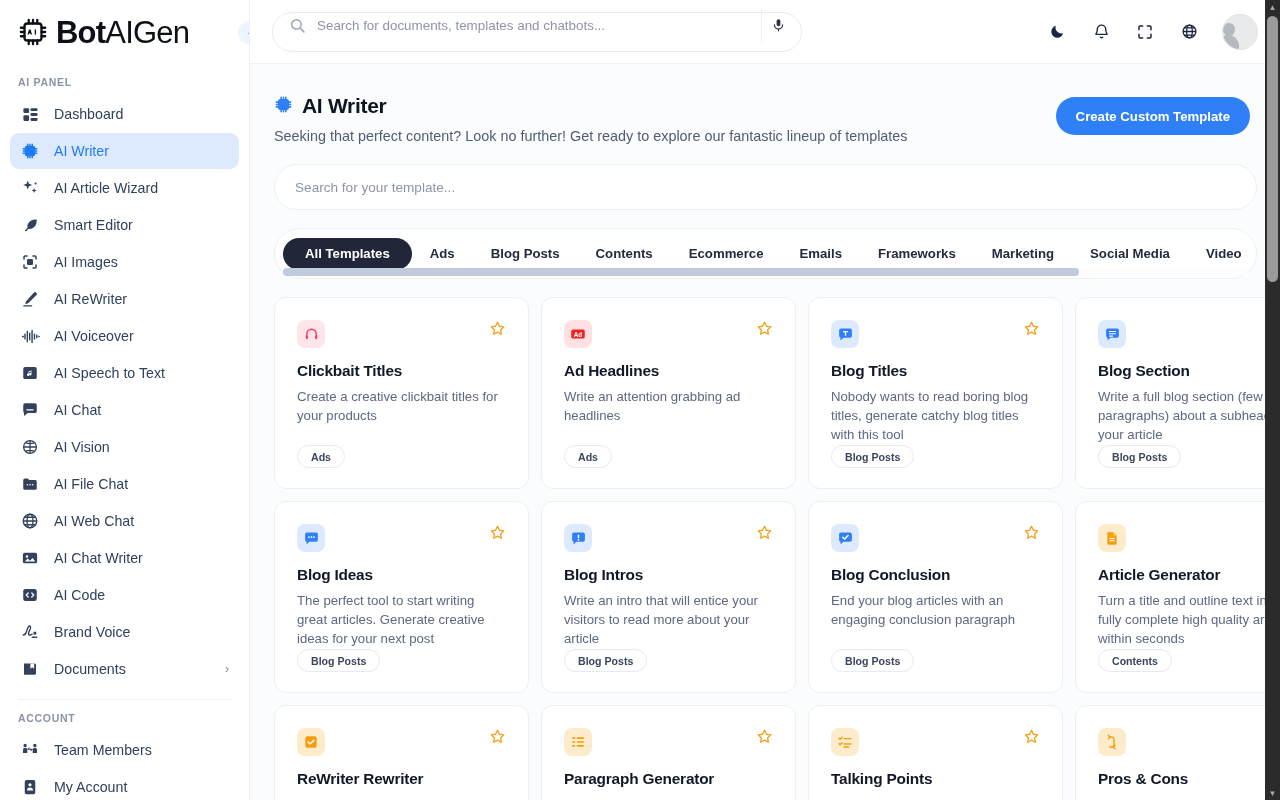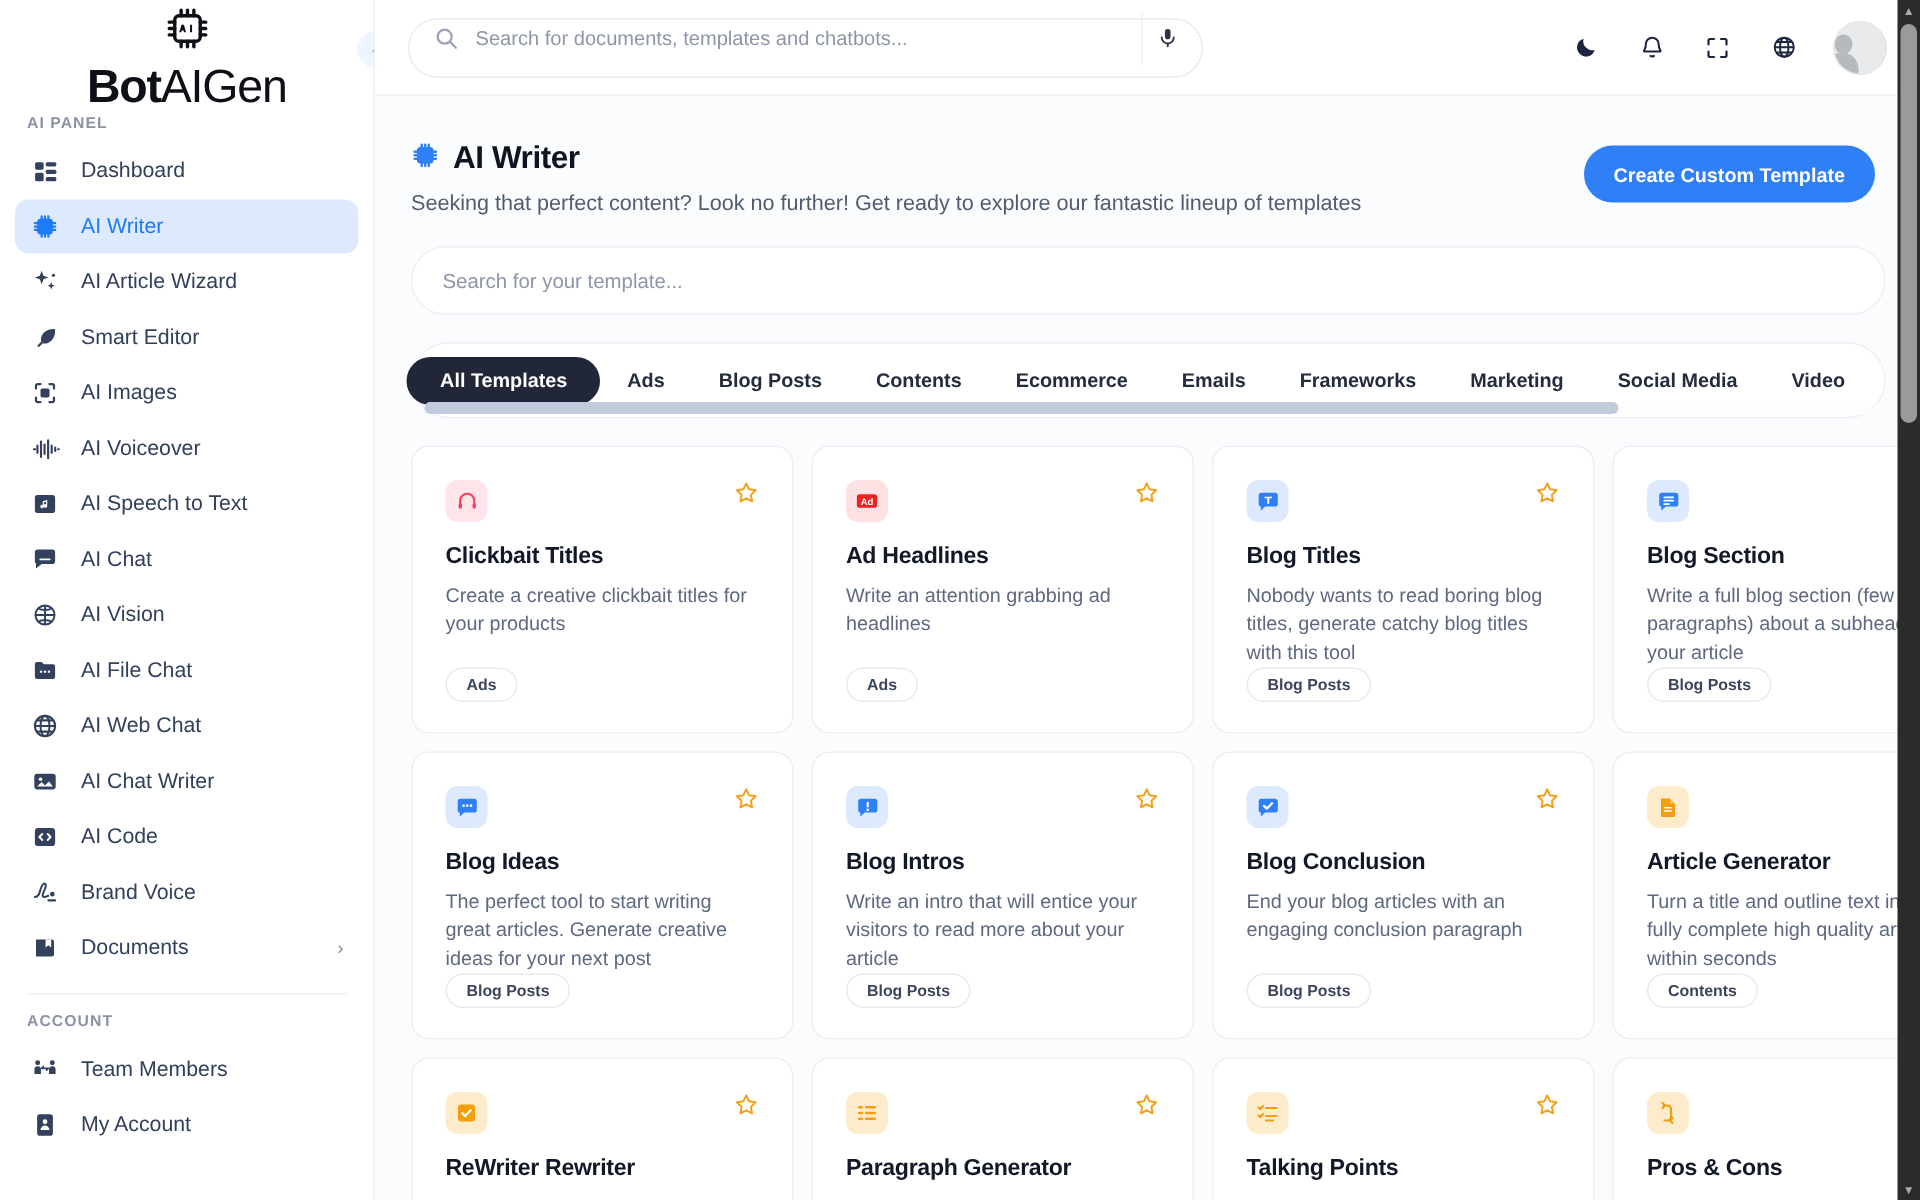--- a/index.html
+++ b/index.html
@@ -17,21 +17,20 @@
   .sidebar {
     width: 250px; height: 800px; flex: 0 0 250px;
     background: #fff;
     border-right: 1px solid #eceff3;
     position: relative;
     overflow: hidden;
   }
   .brand {
     height: 64px; display: flex; align-items: center; gap: 4px;
     padding: 0 14px 0 14px;
-    flex-direction: column;
   }
   .brand-logo { width: 38px; height: 38px; flex: 0 0 38px; display:flex; align-items:center; justify-content:center; }
   .brand-text {
     font-size: 31px; letter-spacing: -0.8px; line-height: 1;
     color: #0d1117; white-space: nowrap;
   }
   .brand-text b { font-weight: 700; }
   .brand-text span { font-weight: 400; }
 
   .collapse-btn {
@@ -119,21 +118,21 @@
     border: none; outline: none; background: transparent; width: 100%;
     font-family: "Liberation Sans", sans-serif; font-size: 13.6px; color: #3c4658;
   }
   .tpl-search input::placeholder { color: #8d96a8; }
 
   .tabs-card {
     margin-top: 18px; width: 983px; background: #fff;
     border: 1px solid #edf0f5; border-radius: 28px;
     padding: 9px 8px 8px 8px; position: relative;
   }
-  .tabs-row { display: flex; align-items: center; justify-content: flex-end; }
+  .tabs-row { display: flex; align-items: center; }
   .tab {
     font-size: 13.2px; font-weight: 600; color: #232c3d;
     padding: 0 18px; height: 32px; line-height: 32px;
     white-space: nowrap; cursor: pointer; border-radius: 18px;
   }
   .tab.active { background: #212639; color: #fff; padding: 0 22px; }
   .tab-spacer { flex: 1 1 auto; }
   .tabs-scroll {
     position: absolute; left: 8px; right: 8px; bottom: 2px; height: 8px;
     background: #fdfdfe; border-radius: 4px;
@@ -250,20 +249,29 @@
       <div class="nav-item">
         <span class="ic">
             <svg width="18" height="18" viewBox="0 0 24 24" fill="none" stroke="currentColor" stroke-width="2" stroke-linecap="round">
               <path d="M4 8V5.5A1.5 1.5 0 015.5 4H8M16 4h2.5A1.5 1.5 0 0120 5.5V8M20 16v2.5a1.5 1.5 0 01-1.5 1.5H16M8 20H5.5A1.5 1.5 0 014 18.5V16"></path>
               <rect x="8" y="8" width="8" height="8" rx="1.5" fill="currentColor" stroke="none"></rect>
             </svg>
           </span>
         <span>AI Images</span>
       </div>
 
+      <div class="nav-item">
+        <span class="ic">
+            <svg width="18" height="18" viewBox="0 0 24 24" fill="currentColor">
+              <path d="M17.3 3.3a2 2 0 012.8 0l.6.6a2 2 0 010 2.8L9.6 17.8l-4 1.2 1.2-4z"></path>
+              <rect x="3" y="20.4" width="12" height="1.6" rx=".8"></rect>
+            </svg>
+          </span>
+        <span>AI ReWriter</span>
+      </div>
 
       <div class="nav-item">
         <span class="ic">
             <svg width="19" height="19" viewBox="0 0 24 24" stroke="currentColor" stroke-width="1.8" stroke-linecap="round">
               <path d="M2 12h1M5 9v6M8 5.5v13M11 8v8M14 4.5v15M17 9v6M20 10.5v3M22.5 12h.5"></path>
             </svg>
           </span>
         <span>AI Voiceover</span>
       </div>
 

